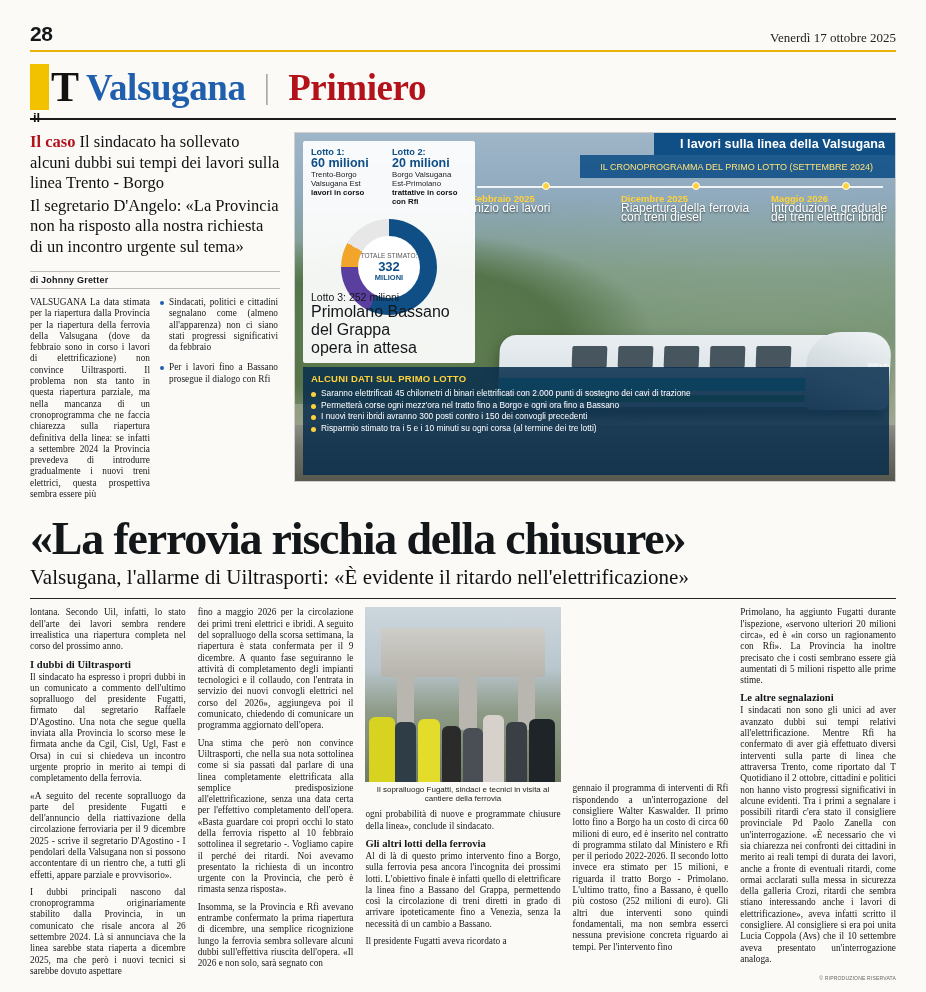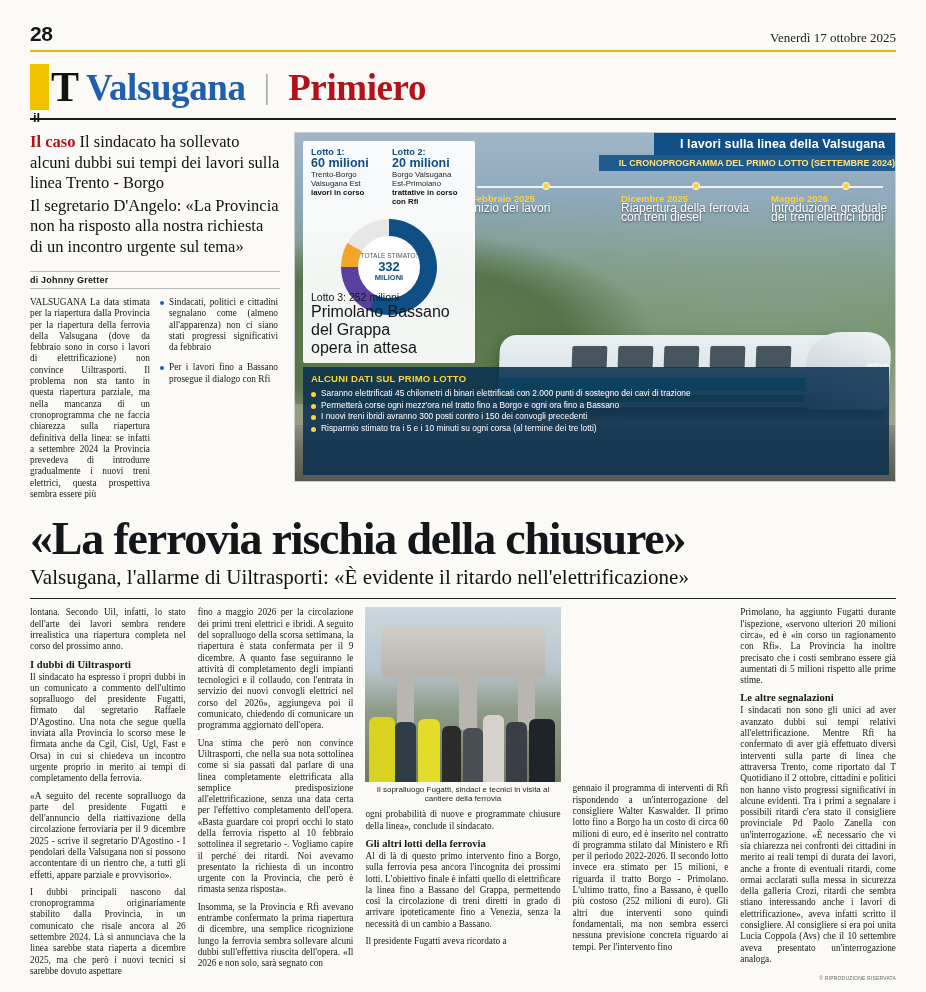--- a/index.html
+++ b/index.html
@@ -60,22 +60,22 @@
   .train .nose { position:absolute; right:-2%; bottom:16%; width:22%; height:56%;
       background:linear-gradient(200deg,#f2f5f7 0%, #cfd8dd 60%, #7f8d95 100%); border-radius:40% 30% 8px 8px; transform:skewX(-3deg);}
   .train .win { position:absolute; bottom:46%; height:16%; background:#2b3b45; opacity:.85; border-radius:2px; transform:skewX(-2deg);}
   .train .shadow { position:absolute; right:0; bottom:10%; width:100%; height:8%; background:rgba(0,0,0,.3); filter:blur(3px); }
   .rails { position:absolute; left:0; bottom:0; width:100%; height:16%;
       background:linear-gradient(180deg,#8d8d84 0%, #6f7168 40%, #57594f 100%); }
 
   .info-title { position:absolute; right:0; top:0; height:22px; padding:0 10px 0 26px;
       background:#0f4f86; color:#fff; font-family:"Liberation Sans",sans-serif; font-weight:bold; font-size:12.5px;
       display:flex; align-items:center; letter-spacing:.1px;}
-  .info-sub { position:absolute; right:0; top:22px; height:16px; padding:0 0 0 20px; background:rgba(15,79,134,.88); color:#ffe27a;
-      font-family:"Liberation Sans",sans-serif; font-weight:bold; font-size:9px; display:flex; align-items:center; }
+  .info-sub { position:absolute; right:0; top:22px; height:23px; padding:0 22px 0 20px; background:rgba(15,79,134,.88); color:#ffe27a;
+      font-family:"Liberation Sans",sans-serif; font-weight:normal; font-size:9px; display:flex; align-items:center; }
 
   .timeline { position:absolute; left:176px; right:6px; top:46px; height:44px; color:#fff; font-family:"Liberation Sans",sans-serif;}
   .tl-line { position:absolute; left:6px; right:6px; top:7px; height:2px; background:rgba(255,255,255,.85);}
   .tl-item { position:absolute; top:0; text-align:left; width:150px; }
   .tl-dot { width:8px; height:8px; border-radius:50%; background:#ffd23b; margin:3px auto 3px auto; border:1px solid #fff;}
   .tl-label { font-size:9.5px; font-weight:bold; color:#ffd23b; }
   .tl-desc { font-size:12px; line-height:9.4px; font-weight:normal; text-shadow:0 1px 2px rgba(0,0,0,.6); }
 
   .panel { position:absolute; left:8px; top:8px; width:172px; bottom:118px; background:rgba(255,255,255,.93); border-radius:2px; }
   .lotto { font-family:"Liberation Sans",sans-serif; padding:6px 8px 0 8px; }

